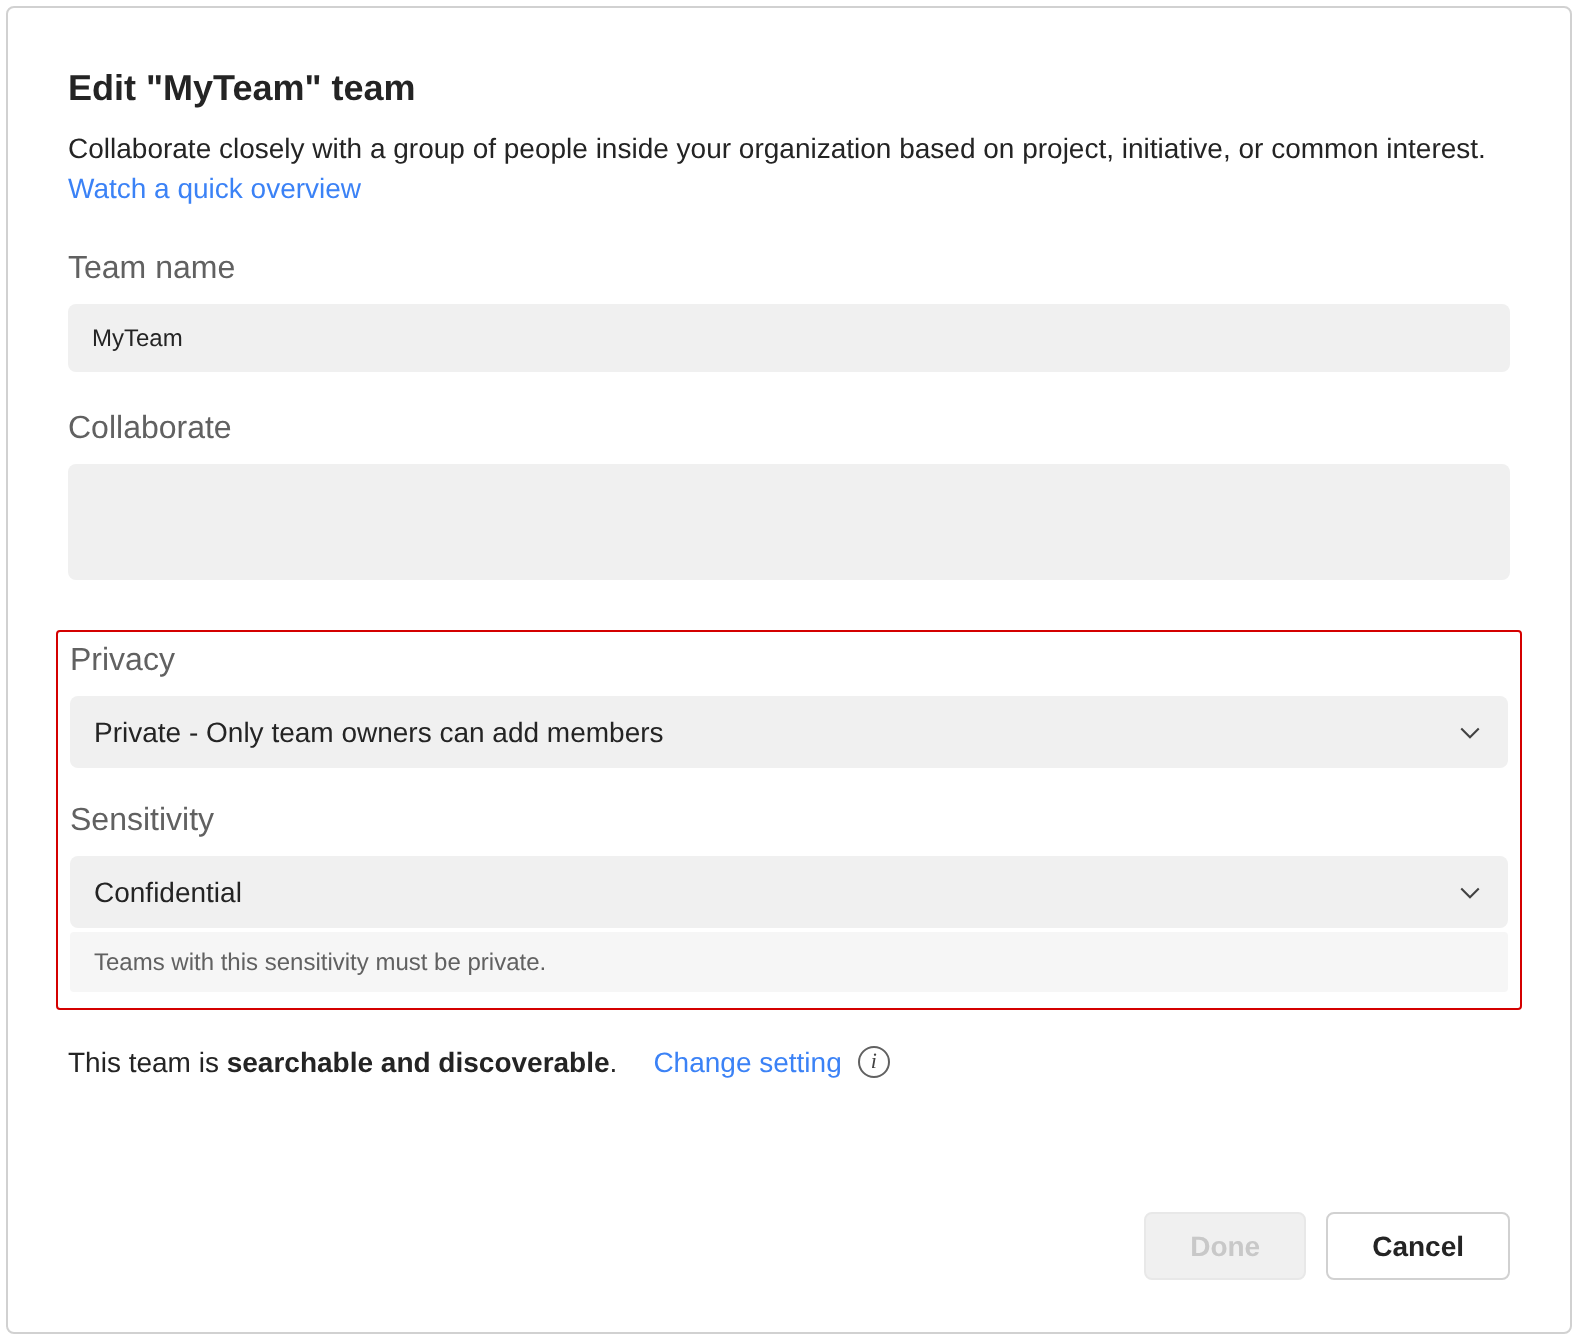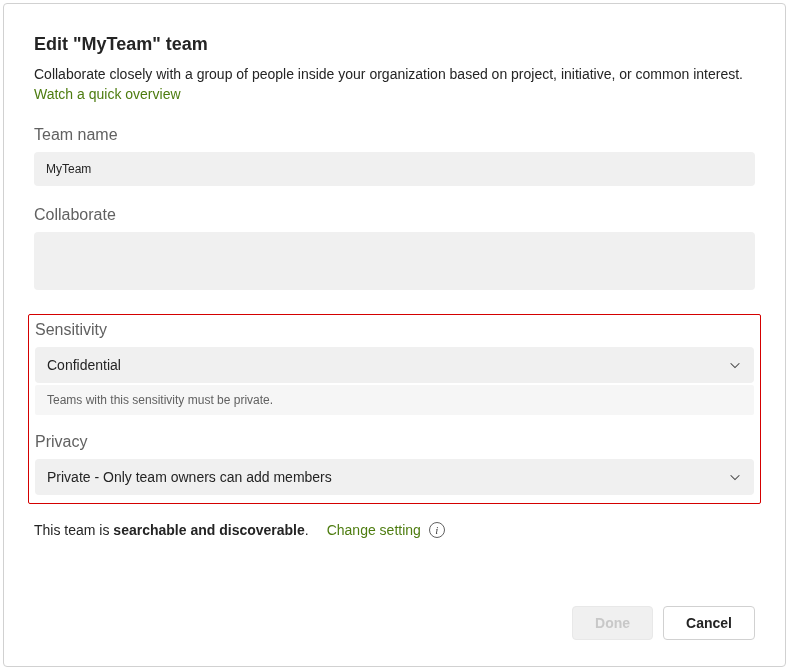--- a/index.html
+++ b/index.html
@@ -30,21 +30,21 @@
       color: #242424;
       margin-bottom: 10px;
     }
     .dialog-subtitle {
       font-size: 14px;
       color: #242424;
       line-height: 1.4;
       margin-bottom: 22px;
     }
     .link {
-      color: #4d7c0f;
+      color: #3b82f6;
       cursor: pointer;
     }
     .field-group {
       margin-bottom: 20px;
     }
     .field-label {
       font-size: 16px;
       color: #616161;
       margin-bottom: 8px;
       display: block;
@@ -184,44 +184,44 @@
   </div>
 
   <div class="field-group">
     <label class="field-label">Collaborate</label>
     <textarea class="field-textarea" style=""></textarea>
   </div>
 
   <div class="highlight-box">
 
     <div class="field-group">
+      <label class="field-label">Privacy</label>
+      <div class="select-row">
+        <span>Private - Only team owners can add members</span>
+        <span class="chevron-icon">
+          <svg viewBox="0 0 16 16" fill="none" stroke="#424242" stroke-width="1.2">
+              <polyline points="3,6 8,11 13,6"></polyline>
+            </svg>
+        </span>
+      </div>
+    </div>
+
+    <div class="field-group">
       <label class="field-label">Sensitivity</label>
       <div class="select-row">
         <span>Confidential</span>
         <span class="chevron-icon">
           <svg viewBox="0 0 16 16" fill="none" stroke="#424242" stroke-width="1.2">
               <polyline points="3,6 8,11 13,6"></polyline>
             </svg>
         </span>
       </div>
       <div class="helper-row">Teams with this sensitivity must be private.</div>
     </div>
 
-    <div class="field-group">
-      <label class="field-label">Privacy</label>
-      <div class="select-row">
-        <span>Private - Only team owners can add members</span>
-        <span class="chevron-icon">
-          <svg viewBox="0 0 16 16" fill="none" stroke="#424242" stroke-width="1.2">
-              <polyline points="3,6 8,11 13,6"></polyline>
-            </svg>
-        </span>
-      </div>
-    </div>
-
   </div>
 
   <div class="discoverability-row">
     <span>
       <span>This team is </span><span class="bold">searchable and discoverable</span><span>. </span>
     </span>
     <a class="link">Change setting</a>
     <span class="info-icon">i</span>
   </div>
 

